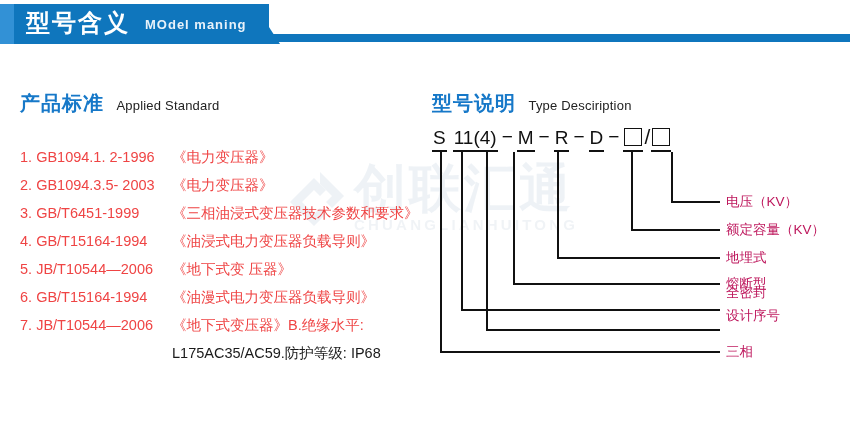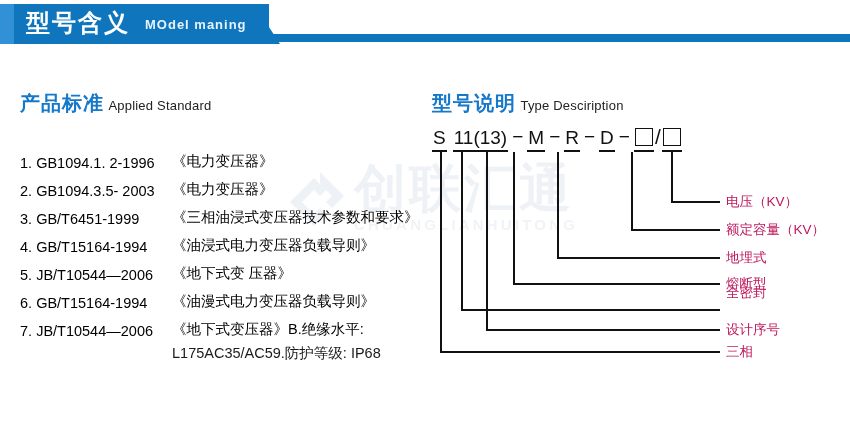--- a/index.html
+++ b/index.html
@@ -58,30 +58,30 @@
   }
 
   
   .sec-head{position:absolute;white-space:nowrap;}
   .sec-cn{
     font-size:20px;font-weight:bold;color:#1678c8;
     letter-spacing:1px;
   }
   .sec-en{
     font-size:13px;color:#222;font-weight:normal;
-    letter-spacing:.2px;
+    margin-left:8px;letter-spacing:.2px;
   }
   #head-left{left:20px;top:90px;}
   #head-right{left:432px;top:90px;}
 
   
   #std-list{position:absolute;left:20px;top:143px;width:410px;}
   .std-row{
-    display:flex;font-size:14.5px;color:#000000;
-    height:28px;align-items:flex-end;white-space:nowrap;
+    display:flex;font-size:14.5px;color:#ef4444;
+    height:28px;align-items:center;white-space:nowrap;
   }
   .std-code{display:inline-block;width:152px;flex:0 0 152px;}
   .std-name{display:inline-block;}
   .std-cont{
     font-size:14.5px;color:#1a1a1a;height:28px;
     display:flex;align-items:center;padding-left:152px;white-space:nowrap;
   }
 
   
   #model-code{
@@ -171,21 +171,21 @@
   <div class="std-cont">L175AC35/AC59.防护等级: IP68</div>
 </div>
 
 <div class="sec-head" id="head-right">
   <span class="sec-cn">型号说明</span>
   <span class="sec-en">Type Desciription</span>
 </div>
 
 <div id="model-code">
   <span class="seg">S</span>
-  <span class="seg" style="margin-left:6px">11(13)</span>
+  <span class="seg" style="margin-left:6px">11(4)</span>
   <span class="dash">−</span>
   <span class="seg">M</span>
   <span class="dash">−</span>
   <span class="seg">R</span>
   <span class="dash">−</span>
   <span class="seg">D</span>
   <span class="dash">−</span>
   <span class="seg"><span class="boxsq"></span></span>
   <span class="slash">/</span>
   <span class="seg"><span class="boxsq"></span></span>
@@ -208,14 +208,14 @@
 
     <path d="M441 152 L441 352 L720 352"></path>
   </g>
 </svg>
 
 <div class="lead-label" style="top:194px">电压（KV）</div>
 <div class="lead-label" style="top:222px">额定容量（KV）</div>
 <div class="lead-label" style="top:250px">地埋式</div>
 <div class="lead-label" style="top:276px">熔断型</div>
 <div class="lead-label" style="top:285px">全密封</div>
-<div class="lead-label" style="top:322px">设计序号</div>
+<div class="lead-label" style="top:308px">设计序号</div>
 <div class="lead-label" style="top:344px">三相</div>
 
 </body></html>

